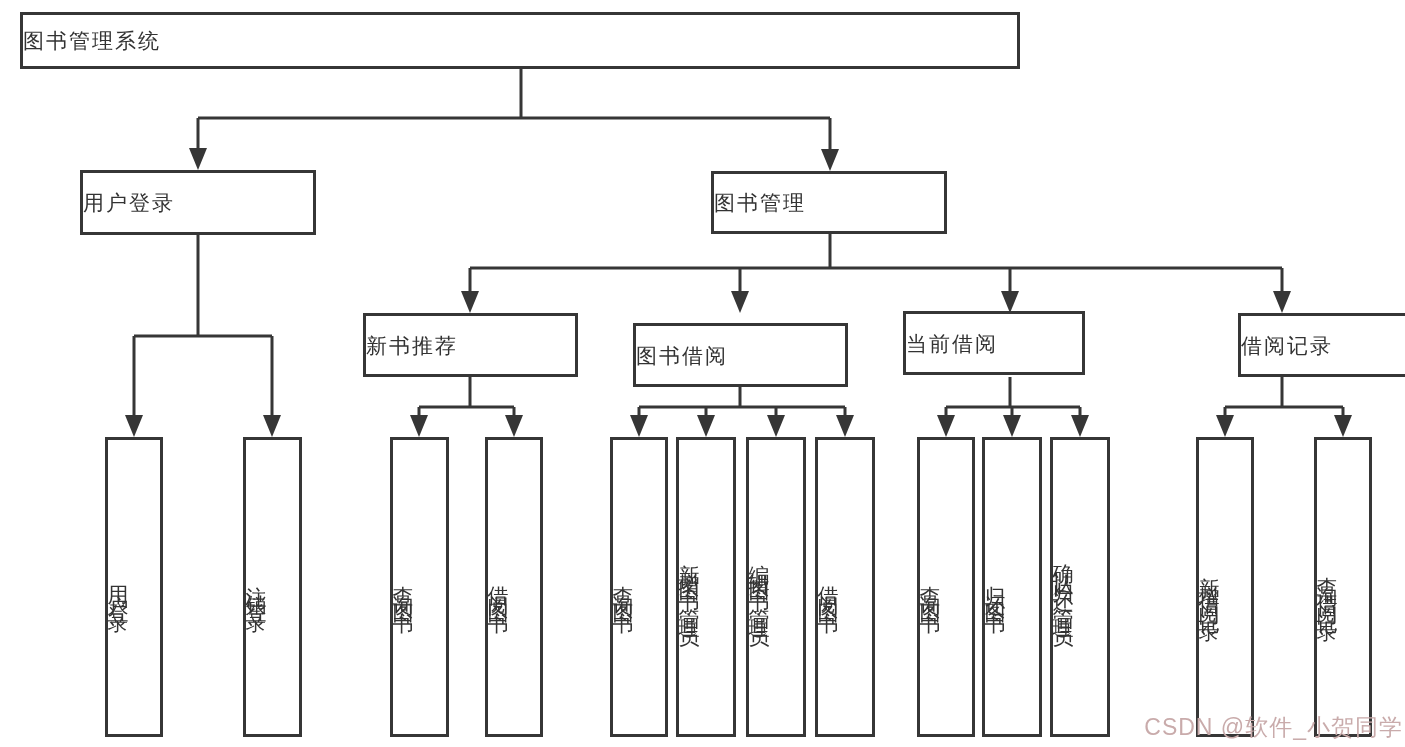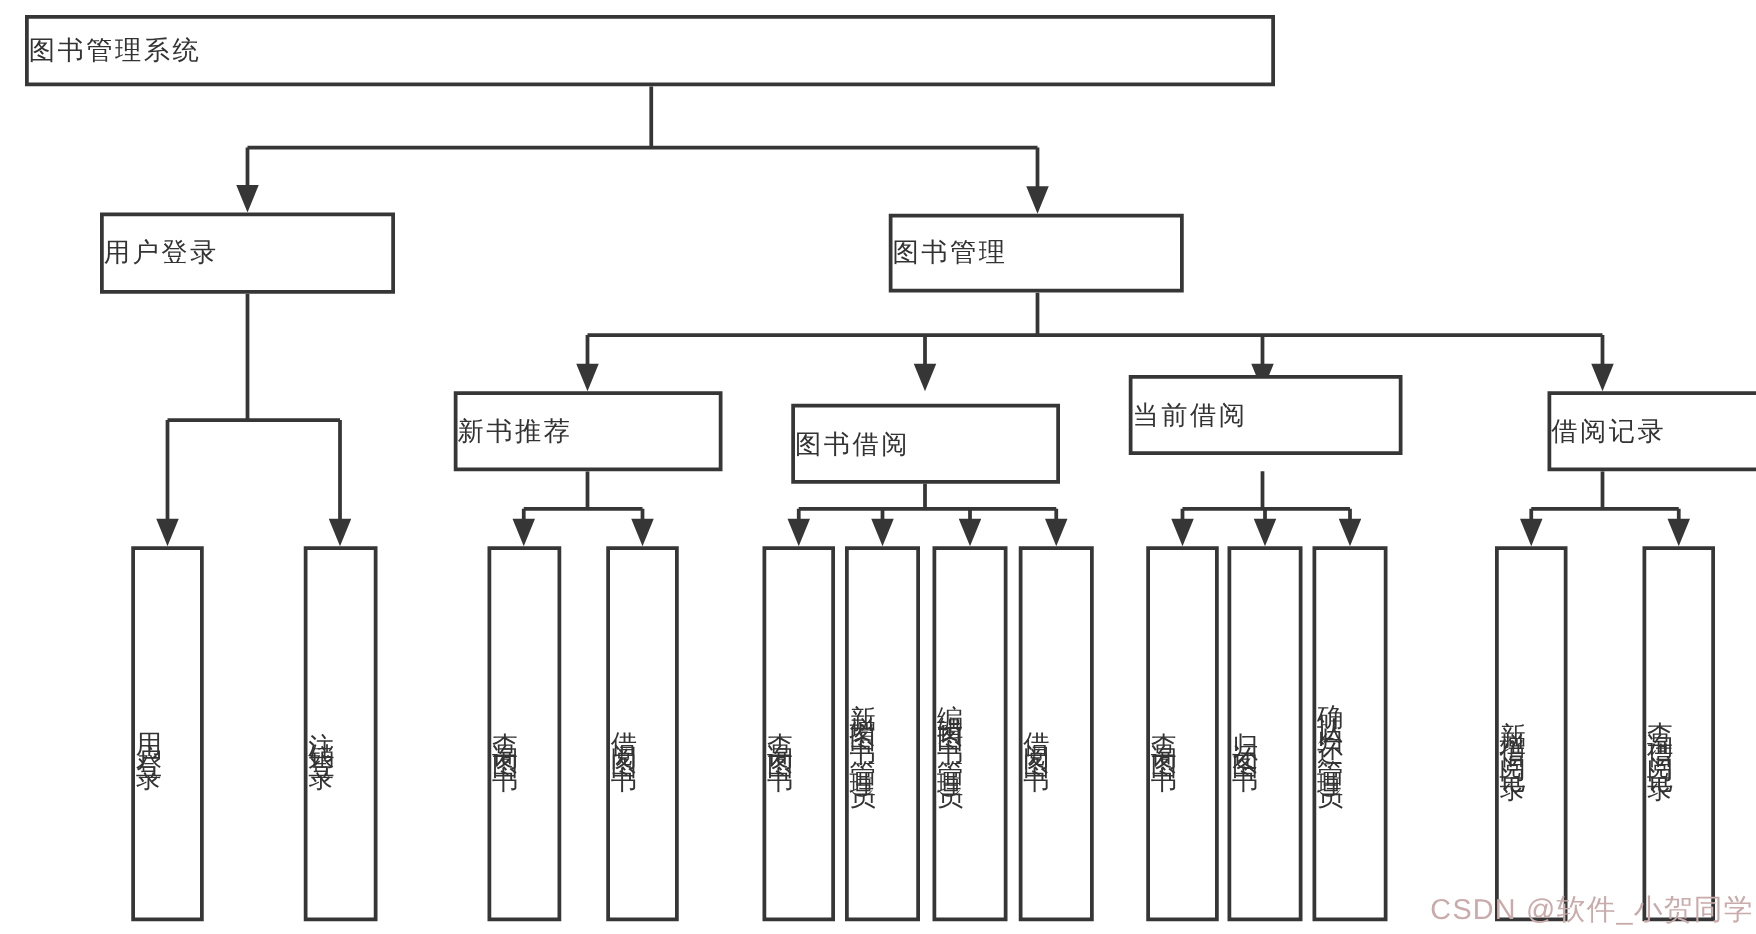--- a/index.html
+++ b/index.html
@@ -99,21 +99,21 @@
   <div class="node h" style="left:711px; top:171px; width:236px; height:63px">
     <span>图书管理</span>
   </div>
 
   <div class="node h" style="left:363px; top:313px; width:215px; height:64px">
     <span>新书推荐</span>
   </div>
   <div class="node h" style="left:633px; top:323px; width:215px; height:64px">
     <span>图书借阅</span>
   </div>
-  <div class="node h" style="left:903px; top:300px; width:219px; height:64px">
+  <div class="node h" style="left:903px; top:311px; width:182px; height:64px">
     <span>当前借阅</span>
   </div>
   <div class="node h" style="left:1238px; top:313px; width:215px; height:64px">
     <span>借阅记录</span>
   </div>
 
   <div class="node v" style="left:105px; top:437px; width:58px; height:300px">
     <span>用户登录</span>
   </div>
   <div class="node v" style="left:243px; top:437px; width:59px; height:300px">

